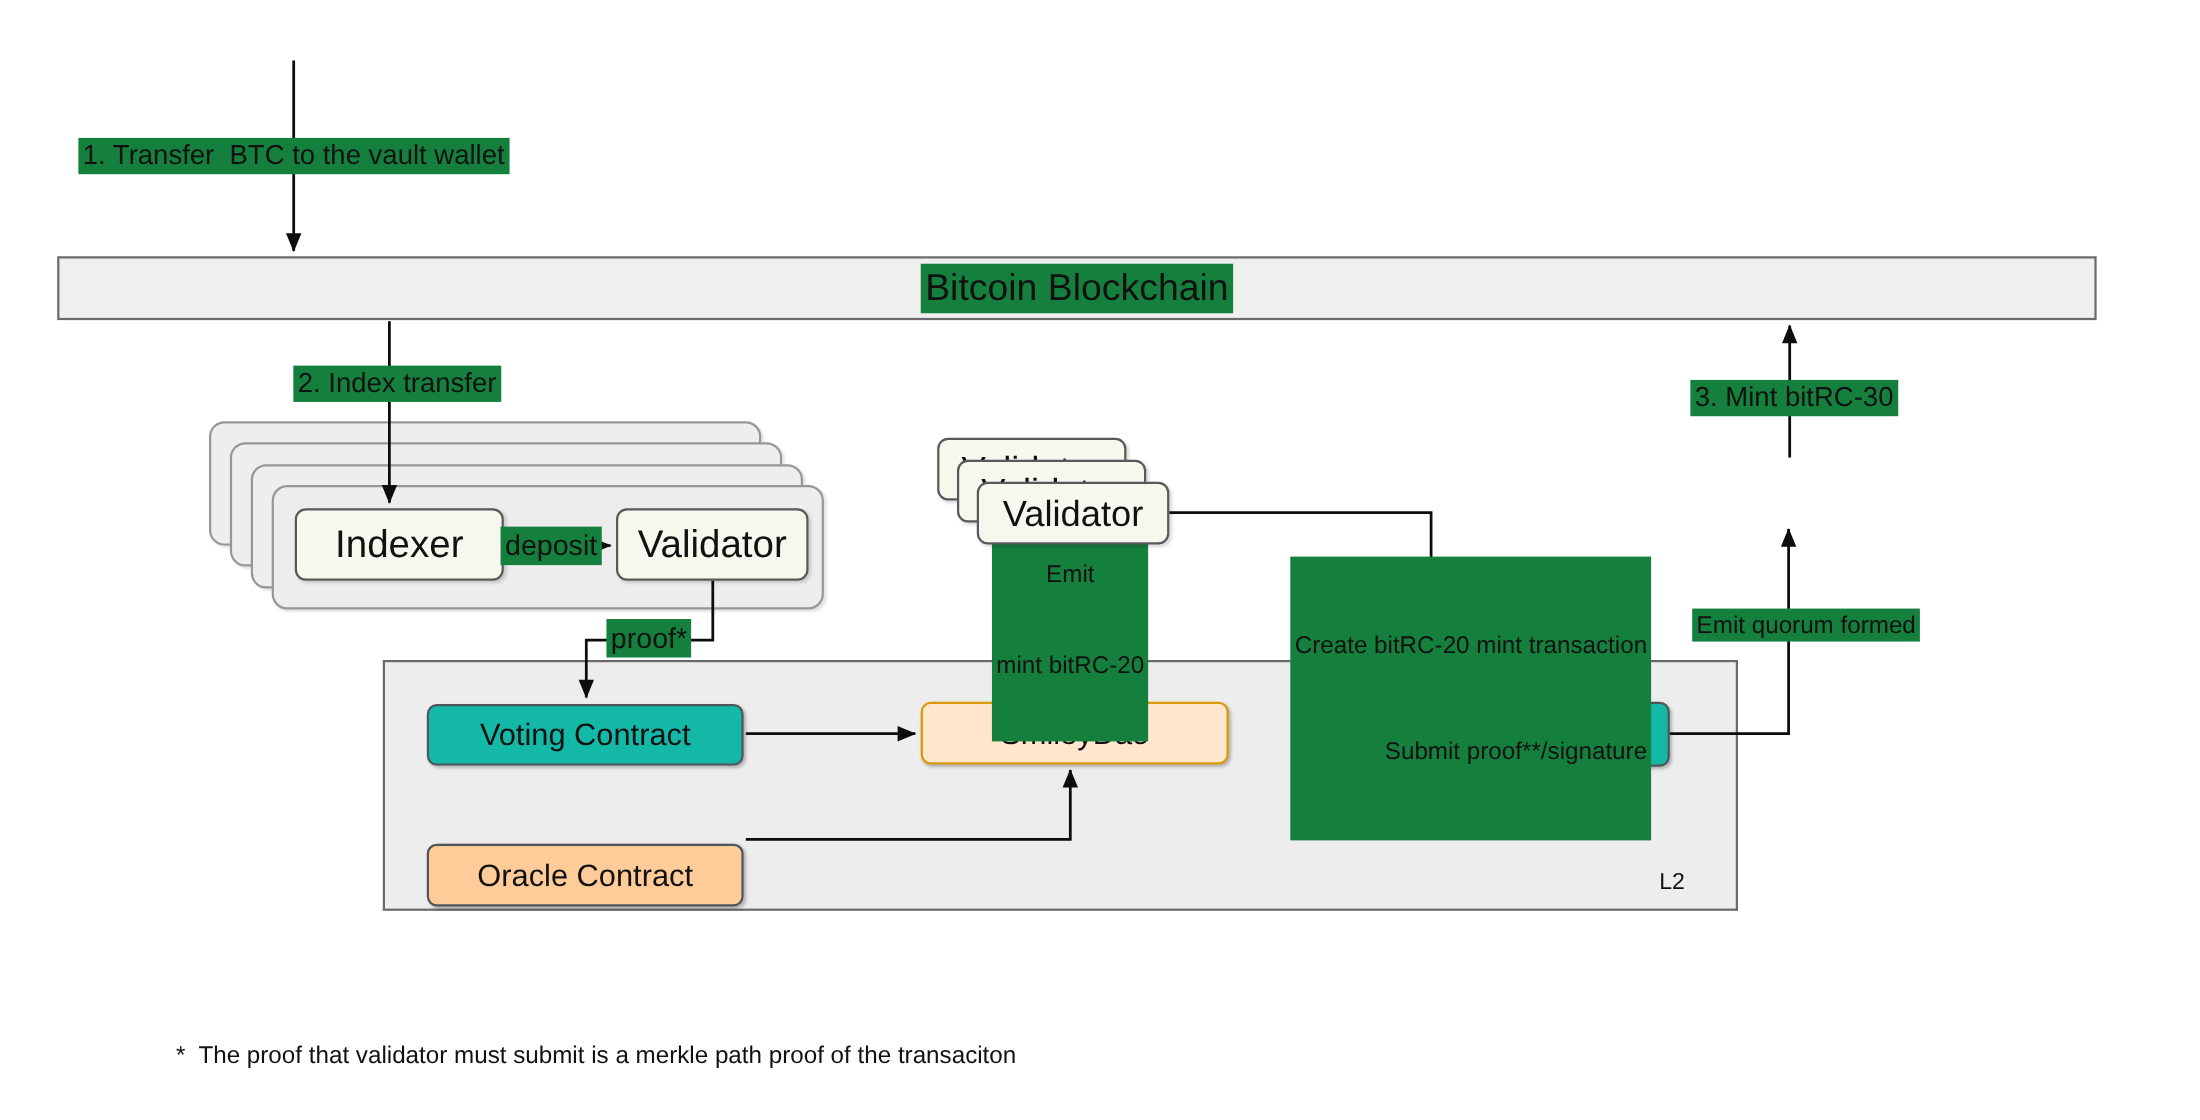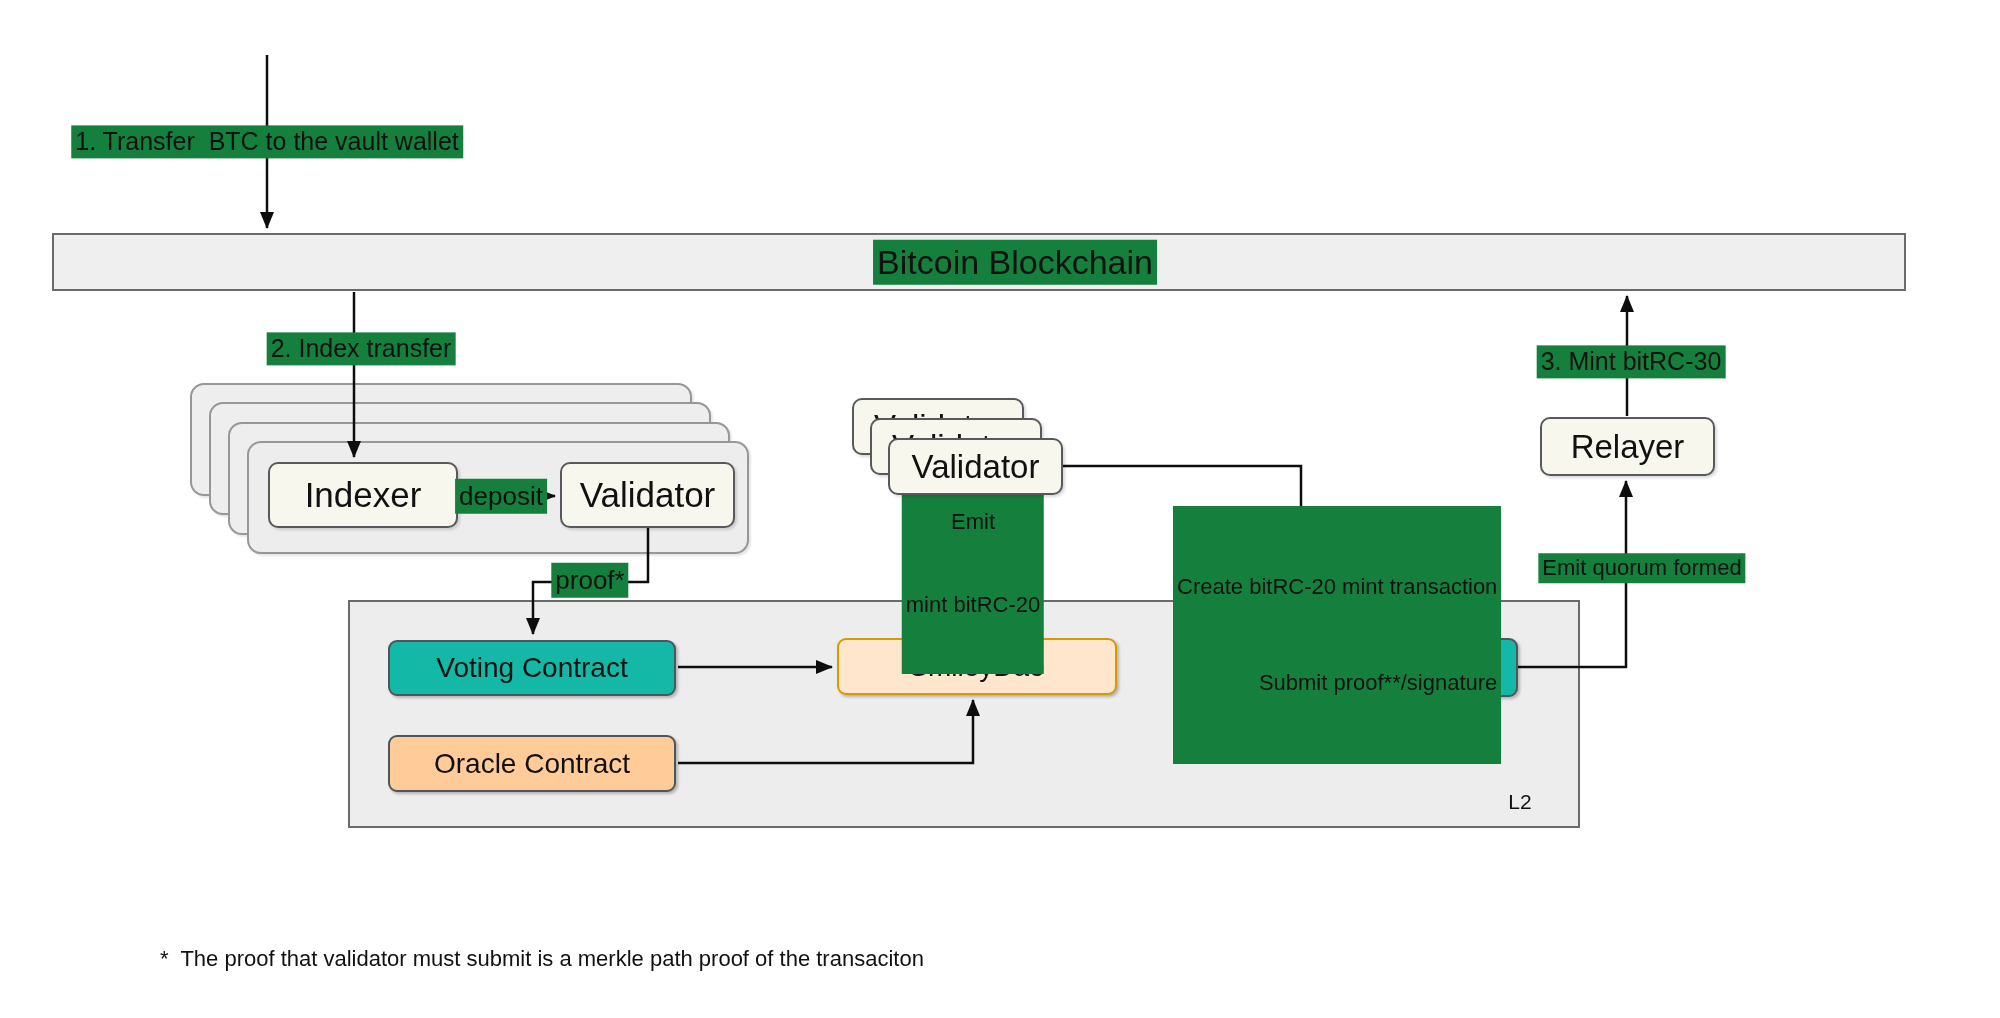--- a/index.html
+++ b/index.html
@@ -24,30 +24,30 @@
     display:flex; align-items:center; justify-content:center;
     white-space:pre; text-align:center;
   }
   .cream { background:#f8f7ee; border:2px solid #58595b; border-radius:10px;
            box-shadow:2px 2px 3px rgba(0,0,0,0.15); }
   .blue  { background:#14b8a6; border:2px solid #4e555b; border-radius:9px;
            box-shadow:2px 2px 3px rgba(0,0,0,0.25); }
   .peach { background:#ffe6cc; border:2px solid #d79b00; border-radius:9px;
            box-shadow:2px 2px 3px rgba(0,0,0,0.25); }
   .orange{ background:#ffcc99; border:2px solid #4e555b; border-radius:9px;
-           box-shadow:2px 2px 3px rgba(0,0,0,0.25); }
+           box-shadow:2px 2px 3px rgba(0,0,0,0.25);margin-top:32px; }
 
   .lbl {
     position:absolute; z-index:4; transform:translate(-50%,-50%);
     background:#15803d; white-space:pre; text-align:center; line-height:1.25;
     padding:1px 4px;
   }
   .lbl.plain { background:transparent; }
   .steps { font-size:25px; }
-  .barlbl { font-size:34px;margin-left:36px; }
+  .barlbl { font-size:34px; }
   .small { font-size:26px; }
   .mid { font-size:22px; }
   .footnotes {
     position:absolute; z-index:4; white-space:pre; font-size:22px; line-height:29px;
     text-align:left;
   }
   .l2tag { font-weight:normal; font-size:21px; }
   .leftalign { transform:translate(0,0); text-align:left; }
 </style>
 </head>
@@ -92,23 +92,20 @@
   <div class="node cream" style="left:852px; top:398px; width:172px; height:57px; font-size:33px; z-index:3;">
     <span>Validator</span>
   </div>
   <div class="node cream" style="left:870px; top:418px; width:172px; height:57px; font-size:33px; z-index:4;">
     <span>Validator</span>
   </div>
   <div class="node cream" style="left:888px; top:438px; width:175px; height:57px; font-size:33px; z-index:5;">
     <span>Validator</span>
   </div>
 
-  <div class="node cream" style="left:1540px; top:417px; width:175px; height:59px; font-size:33px; z-index:3;">
-    <span>Relayer</span>
-  </div>
 
   <div class="node blue" style="left:388px; top:640px; width:288px; height:56px; font-size:28px; z-index:3;">
     <span>Voting Contract</span>
   </div>
   <div class="node peach" style="left:837px; top:638px; width:280px; height:57px; font-size:28px; z-index:3;">
     <span>SmileyDao</span>
   </div>
   <div class="node blue" style="left:1230px; top:638px; width:288px; height:59px; font-size:28px; z-index:3;">
     <span>Voting Contract</span>
   </div>

